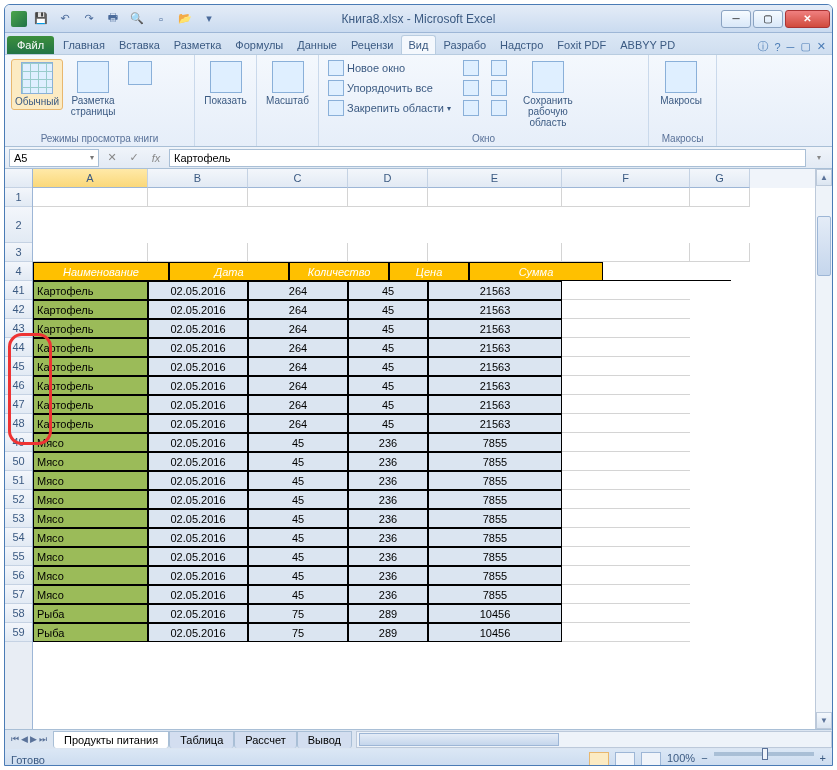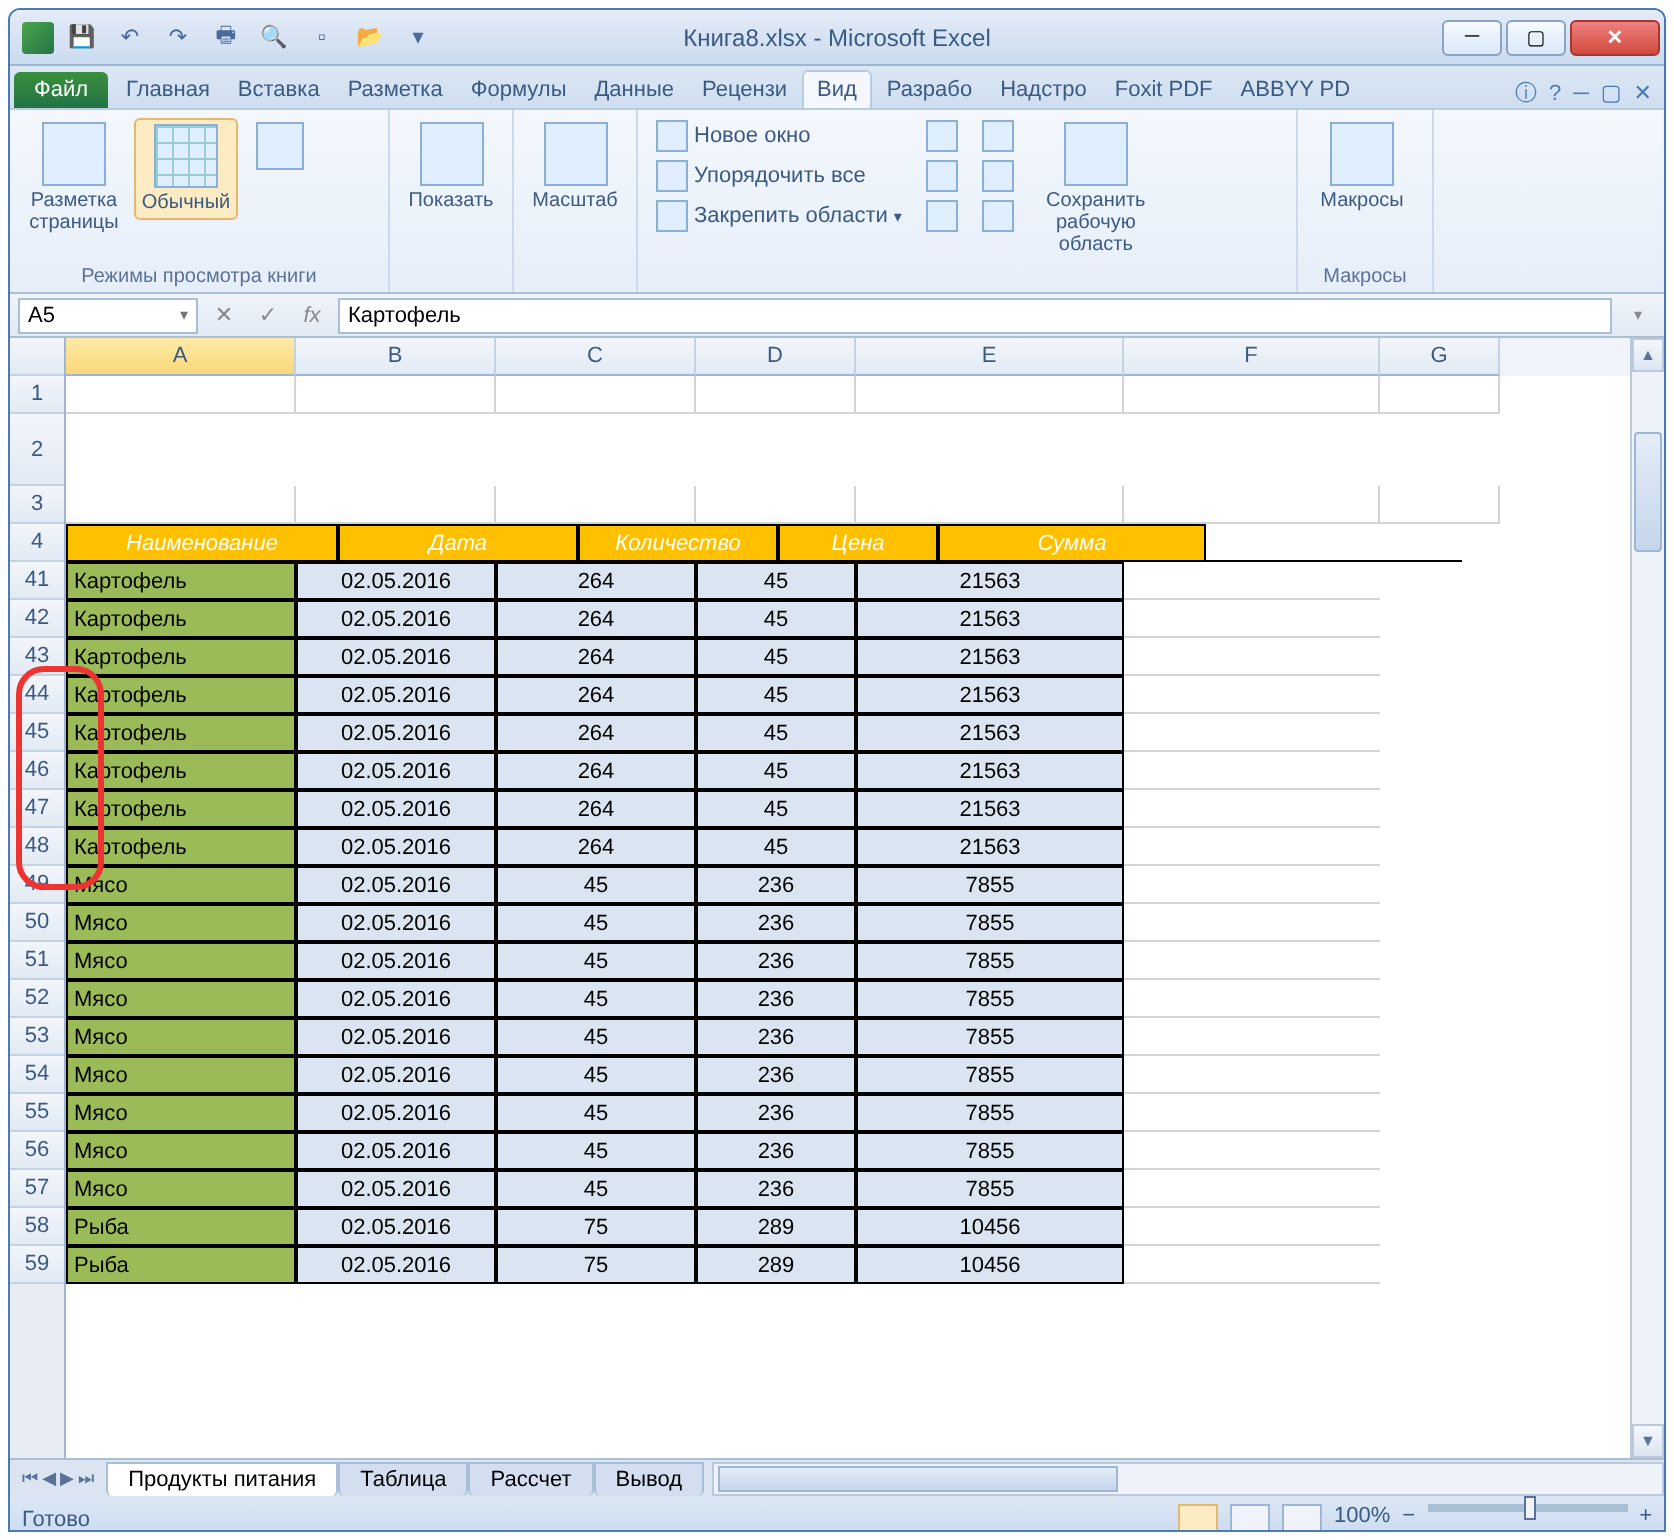--- a/index.html
+++ b/index.html
@@ -130,27 +130,27 @@
       <span style="color:#4a7bb5;">?</span>
       <span>─</span>
       <span>▢</span>
       <span>✕</span>
     </div>
   </div>
 
   <div class="ribbon">
     <div class="rgroup" style="width:190px;">
       <div class="rgroup-body">
+        <div class="rbtn-big active">
+            <div class="icn grid"></div>
+            <div class="lbl">Обычный</div>
+          </div>
         <div class="rbtn-big">
             <div class="icn"></div>
             <div class="lbl">Разметка страницы</div>
-          </div>
-        <div class="rbtn-big active">
-            <div class="icn grid"></div>
-            <div class="lbl">Обычный</div>
           </div>
         <div class="rbtn-big" style="width:34px;">
             <div class="icn" style="width:24px;height:24px;"></div>
           </div>
       </div>
       <div class="rgroup-label">Режимы просмотра книги</div>
     </div>
     <div class="rgroup" style="width:62px;">
       <div class="rgroup-body">
           <div class="rbtn-big">
@@ -206,20 +206,21 @@
             </div>
           <div class="rbtn-sm">
               <span class="icn"></span>
             </div>
         </div>
         <div class="rbtn-big" style="width:68px;">
             <div class="icn"></div>
             <div class="lbl">Сохранить рабочую область</div>
           </div>
       </div>
+      <div class="rgroup-label">Окно</div>
     </div>
     <div class="rgroup" style="width:68px;">
       <div class="rgroup-body">
           <div class="rbtn-big">
             <div class="icn"></div>
             <div class="lbl">Макросы</div>
           </div>
         </div>
       <div class="rgroup-label">Макросы</div>
     </div>

